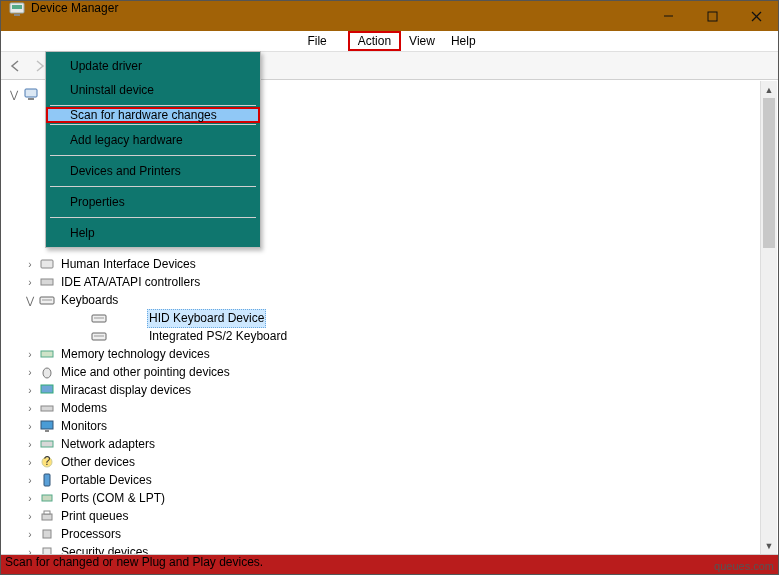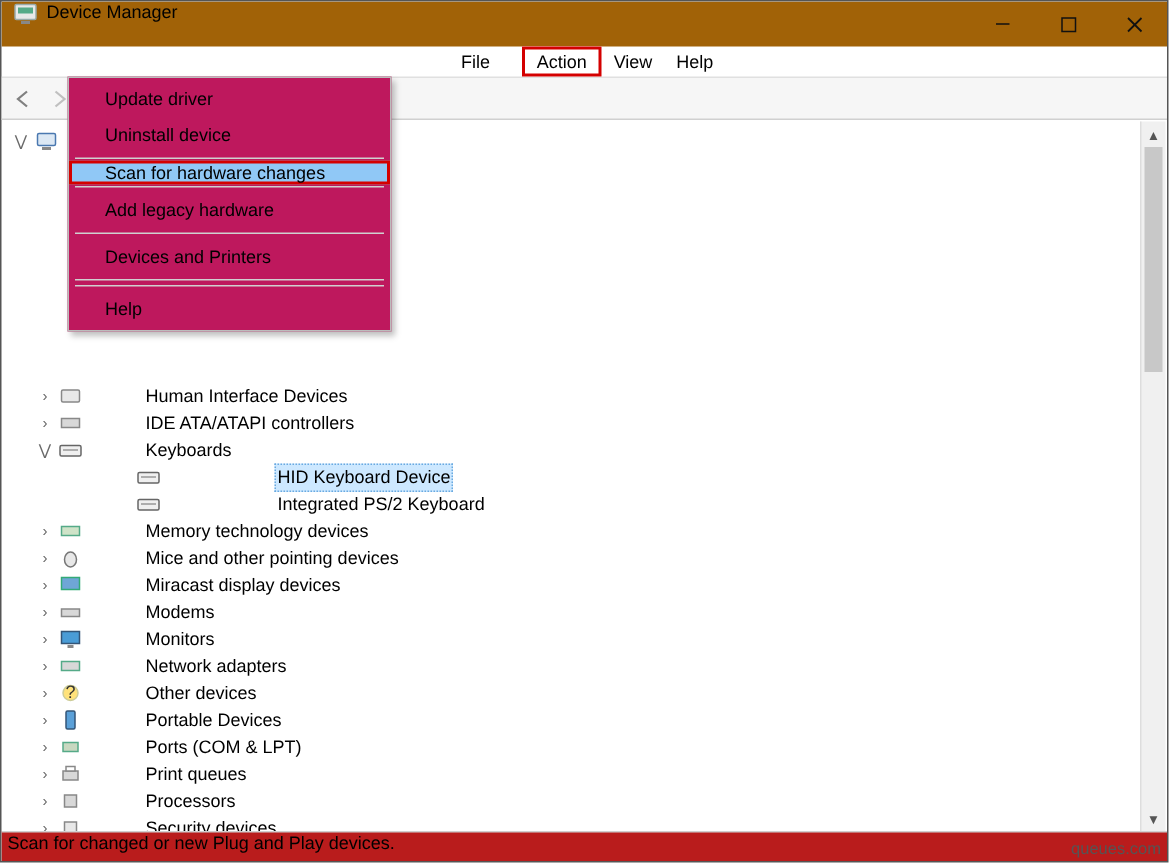--- a/index.html
+++ b/index.html
@@ -13,26 +13,26 @@
 .menu-item { padding: 0 8px; display: flex; align-items: center; }
 .menu-item.active { border: 2px solid #d40000; background: #fff; position: relative; z-index: 20; margin-left: 13px; }
 .toolbar { height: 28px; border-bottom: 1px solid #d0d0d0; display: flex; align-items: center; padding: 2px 4px; gap: 2px; background: #f6f6f6; }
 .tool-btn { width: 22px; height: 22px; display: flex; align-items: center; justify-content: center; border: 1px solid transparent; }
 .tool-sep{ width:1px; height:20px; background:#ccc; margin:0 2px;}
 .content-area { position: absolute; top: 80px; left: 0; right: 0; bottom: 20px; overflow: hidden; }
 .tree { padding: 4px 0 4px 6px; line-height: 17px; }
 .tree-row { display: flex; align-items: center; height: 18px; white-space: nowrap; }
 .tw { width: 14px; display:inline-flex; justify-content:center; color:#6a6a6a; font-size:10px;}
 .node-icon { width: 16px; height: 16px; margin: 0 4px 0 2px; flex-shrink:0; }
-.node-label { padding: 0 2px; margin-left: 36px; }
+.node-label { padding: 0 2px; }
 .node-label.selected { background: #cde8ff; border: 1px dotted #6aa9e0; padding: 0 1px; }
 .indent-0 { padding-left: 0px; }
 .indent-1 { padding-left: 16px; }
 .indent-2 { padding-left: 32px; gap: 36px; }
-.dropdown { position: absolute; top: 50px; left: 44px; width: 216px; background: #be185d; border: 1px solid #bcbcbc; box-shadow: 2px 3px 4px rgba(0,0,0,0.25); z-index: 10; padding: 2px; }
+.dropdown { position: absolute; top: 50px; left: 44px; width: 216px; background: #0f766e; border: 1px solid #bcbcbc; box-shadow: 2px 3px 4px rgba(0,0,0,0.25); z-index: 10; padding: 2px; }
 .dropdown .dd-item { height: 24px; display: flex; align-items: center; padding-left: 22px; }
 .dropdown .dd-sep { height: 1px; background: #d0d0d0; margin: 3px 2px; }
 .dropdown .dd-item.highlight { background: #90c8f6; border: 2px solid #d40000; margin: -2px; padding-left: 22px; height: 16px; }
 .status-bar { position: absolute; bottom: 0; left: 0; right: 0; height: 20px; border-top: 1px solid #d0d0d0; display:flex; align-items:flex-start; padding:0 4px; background:#b91c1c; font-size: 12px;}
 .scrollbar { position:absolute; right:1px; top:80px; bottom:20px; width:17px; background:#f0f0f0; border-left:1px solid #ddd;}
 .scroll-arrow{ height:17px; display:flex; align-items:center; justify-content:center; color:#555; font-size:9px;}
 .scroll-thumb{ position:absolute; left:2px; right:2px; top:17px; height:150px; background:#c8c8c8;}
 .watermark{ position:absolute; right:4px; bottom:2px; font-size:11px; color:#555;}
 svg{display:block;}
 </style>
@@ -105,20 +105,21 @@
 <div class="dropdown">
   <div class="dd-item">Update driver</div>
   <div class="dd-item">Uninstall device</div>
   <div class="dd-sep"></div>
   <div class="dd-item highlight">Scan for hardware changes</div>
   <div class="dd-sep"></div>
   <div class="dd-item">Add legacy hardware</div>
   <div class="dd-sep"></div>
   <div class="dd-item">Devices and Printers</div>
   <div class="dd-sep"></div>
+  <div class="dd-item">Properties</div>
   <div class="dd-sep"></div>
   <div class="dd-item">Help</div>
 </div>
 
 <div class="content-area">
   <div class="tree">
 
     <div class="tree-row indent-0">
       <span class="tw">⋁</span>
       <span class="node-icon">

